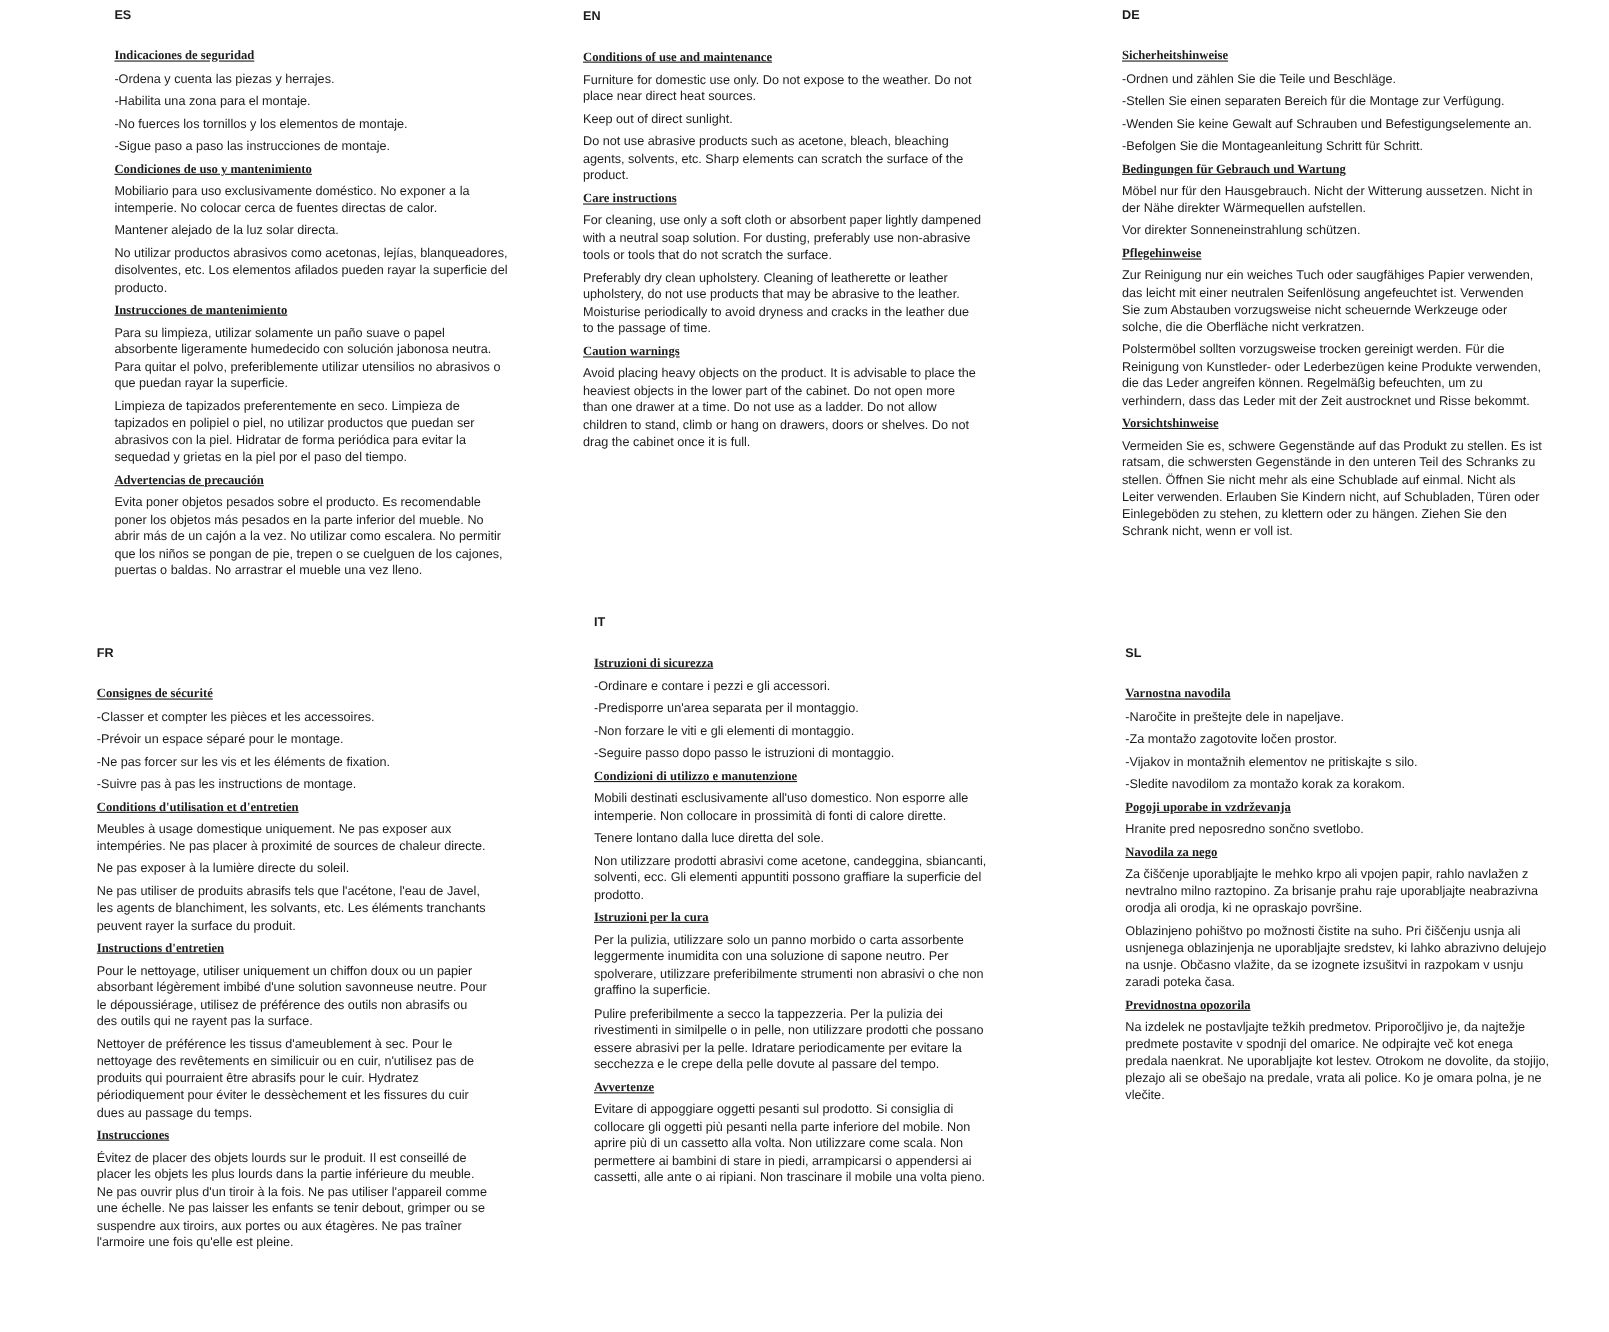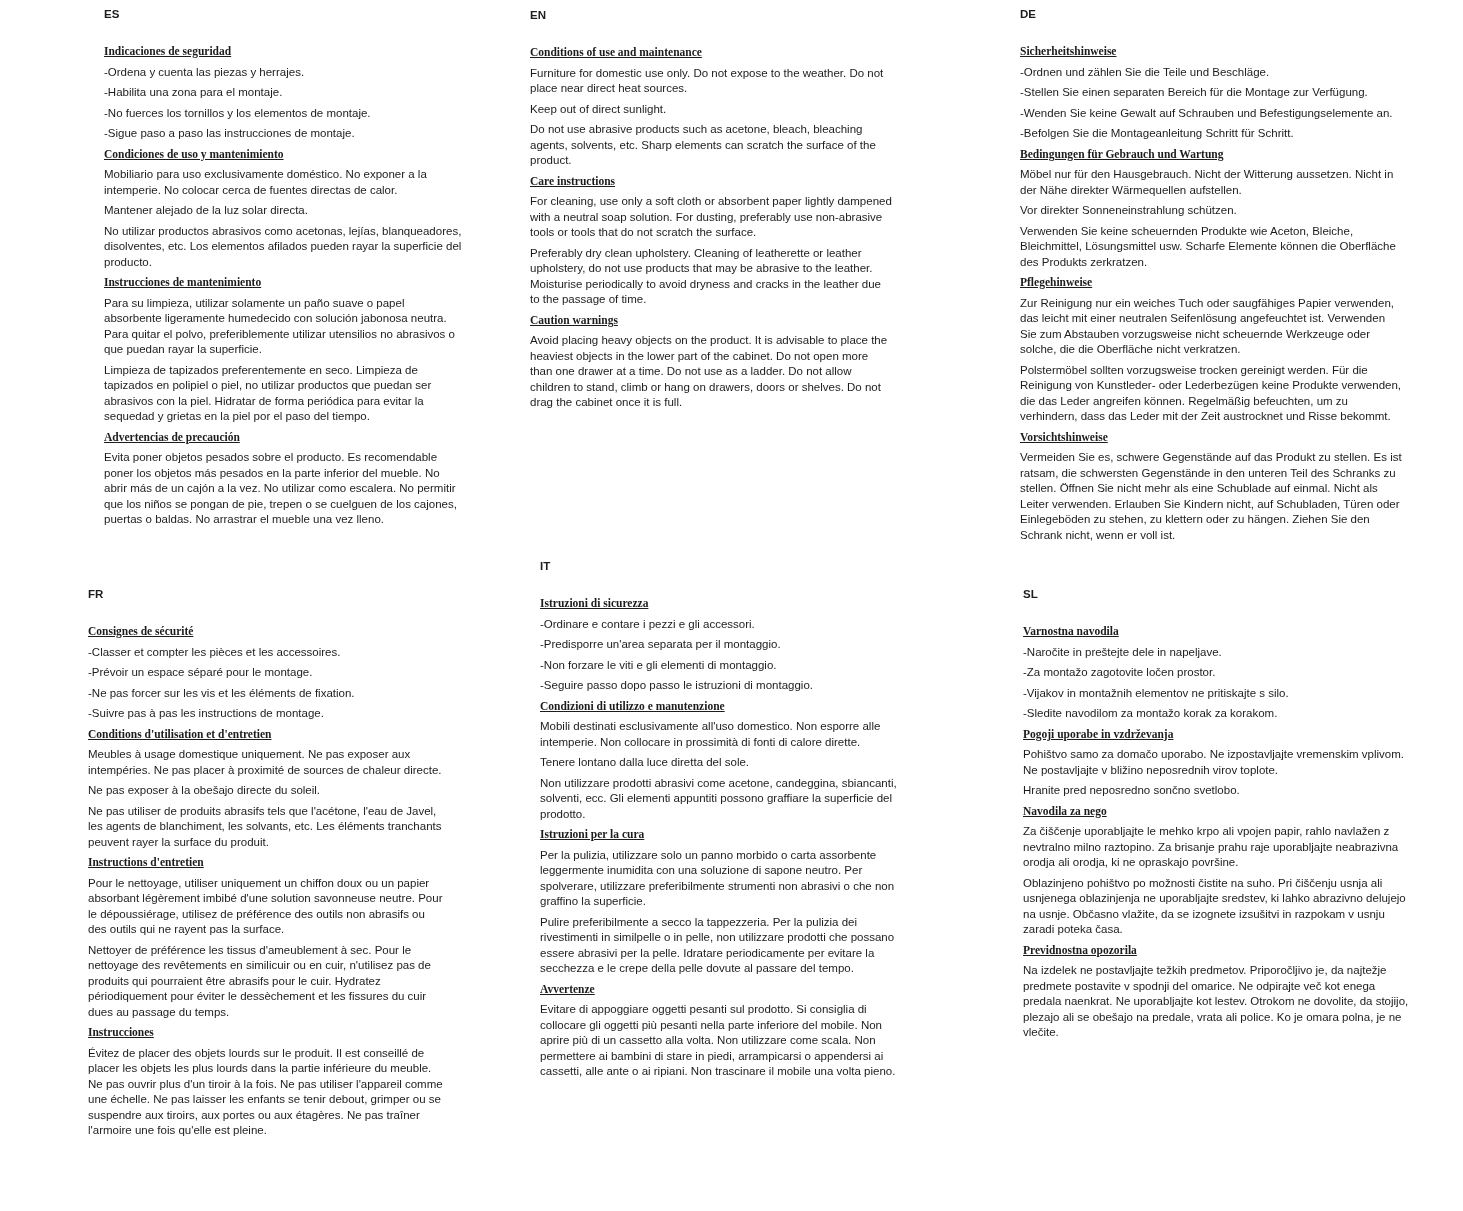--- a/index.html
+++ b/index.html
@@ -99,21 +99,20 @@
         <div class="section-heading">Sicherheitshinweise</div>
         <p class="para">-Ordnen und zählen Sie die Teile und Beschläge.</p>
         <p class="para">-Stellen Sie einen separaten Bereich für die Montage zur Verfügung.</p>
         <p class="para">-Wenden Sie keine Gewalt auf Schrauben und Befestigungselemente an.</p>
         <p class="para">-Befolgen Sie die Montageanleitung Schritt für Schritt.</p>
       </div>
       <div class="section">
         <div class="section-heading">Bedingungen für Gebrauch und Wartung</div>
         <p class="para">Möbel nur für den Hausgebrauch. Nicht der Witterung aussetzen. Nicht in der Nähe direkter Wärmequellen aufstellen.</p>
         <p class="para">Vor direkter Sonneneinstrahlung schützen.</p>
-        <p class="para">Verwenden Sie keine scheuernden Produkte wie Aceton, Bleiche, Bleichmittel, Lösungsmittel usw. Scharfe Elemente können die Oberfläche des Produkts zerkratzen.</p>
       </div>
       <div class="section">
         <div class="section-heading">Pflegehinweise</div>
         <p class="para">Zur Reinigung nur ein weiches Tuch oder saugfähiges Papier verwenden, das leicht mit einer neutralen Seifenlösung angefeuchtet ist. Verwenden Sie zum Abstauben vorzugsweise nicht scheuernde Werkzeuge oder solche, die die Oberfläche nicht verkratzen.</p>
         <p class="para">Polstermöbel sollten vorzugsweise trocken gereinigt werden. Für die Reinigung von Kunstleder- oder Lederbezügen keine Produkte verwenden, die das Leder angreifen können. Regelmäßig befeuchten, um zu verhindern, dass das Leder mit der Zeit austrocknet und Risse bekommt.</p>
       </div>
       <div class="section">
         <div class="section-heading">Vorsichtshinweise</div>
         <p class="para">Vermeiden Sie es, schwere Gegenstände auf das Produkt zu stellen. Es ist ratsam, die schwersten Gegenstände in den unteren Teil des Schranks zu stellen. Öffnen Sie nicht mehr als eine Schublade auf einmal. Nicht als Leiter verwenden. Erlauben Sie Kindern nicht, auf Schubladen, Türen oder Einlegeböden zu stehen, zu klettern oder zu hängen. Ziehen Sie den Schrank nicht, wenn er voll ist.</p>
       </div>
@@ -123,21 +122,21 @@
       <div class="section">
         <div class="section-heading">Consignes de sécurité</div>
         <p class="para">-Classer et compter les pièces et les accessoires.</p>
         <p class="para">-Prévoir un espace séparé pour le montage.</p>
         <p class="para">-Ne pas forcer sur les vis et les éléments de fixation.</p>
         <p class="para">-Suivre pas à pas les instructions de montage.</p>
       </div>
       <div class="section">
         <div class="section-heading">Conditions d'utilisation et d'entretien</div>
         <p class="para">Meubles à usage domestique uniquement. Ne pas exposer aux intempéries. Ne pas placer à proximité de sources de chaleur directe.</p>
-        <p class="para">Ne pas exposer à la obešajo directe du soleil.</p>
+        <p class="para">Ne pas exposer à la lumière directe du soleil.</p>
         <p class="para">Ne pas utiliser de produits abrasifs tels que l'acétone, l'eau de Javel, les agents de blanchiment, les solvants, etc. Les éléments tranchants peuvent rayer la surface du produit.</p>
       </div>
       <div class="section">
         <div class="section-heading">Instructions d'entretien</div>
         <p class="para">Pour le nettoyage, utiliser uniquement un chiffon doux ou un papier absorbant légèrement imbibé d'une solution savonneuse neutre. Pour le dépoussiérage, utilisez de préférence des outils non abrasifs ou des outils qui ne rayent pas la surface.</p>
         <p class="para">Nettoyer de préférence les tissus d'ameublement à sec. Pour le nettoyage des revêtements en similicuir ou en cuir, n'utilisez pas de produits qui pourraient être abrasifs pour le cuir. Hydratez périodiquement pour éviter le dessèchement et les fissures du cuir dues au passage du temps.</p>
       </div>
       <div class="section">
         <div class="section-heading">Instrucciones</div>
         <p class="para">Évitez de placer des objets lourds sur le produit. Il est conseillé de placer les objets les plus lourds dans la partie inférieure du meuble. Ne pas ouvrir plus d'un tiroir à la fois. Ne pas utiliser l'appareil comme une échelle. Ne pas laisser les enfants se tenir debout, grimper ou se suspendre aux tiroirs, aux portes ou aux étagères. Ne pas traîner l'armoire une fois qu'elle est pleine.</p>
@@ -172,21 +171,20 @@
       <div class="lang-code">SL</div>
       <div class="section">
         <div class="section-heading">Varnostna navodila</div>
         <p class="para">-Naročite in preštejte dele in napeljave.</p>
         <p class="para">-Za montažo zagotovite ločen prostor.</p>
         <p class="para">-Vijakov in montažnih elementov ne pritiskajte s silo.</p>
         <p class="para">-Sledite navodilom za montažo korak za korakom.</p>
       </div>
       <div class="section">
         <div class="section-heading">Pogoji uporabe in vzdrževanja</div>
-        <p class="para">Pohištvo samo za domačo uporabo. Ne izpostavljajte vremenskim vplivom. Ne postavljajte v bližino neposrednih virov toplote.</p>
         <p class="para">Hranite pred neposredno sončno svetlobo.</p>
       </div>
       <div class="section">
         <div class="section-heading">Navodila za nego</div>
         <p class="para">Za čiščenje uporabljajte le mehko krpo ali vpojen papir, rahlo navlažen z nevtralno milno raztopino. Za brisanje prahu raje uporabljajte neabrazivna orodja ali orodja, ki ne opraskajo površine.</p>
         <p class="para">Oblazinjeno pohištvo po možnosti čistite na suho. Pri čiščenju usnja ali usnjenega oblazinjenja ne uporabljajte sredstev, ki lahko abrazivno delujejo na usnje. Občasno vlažite, da se izognete izsušitvi in razpokam v usnju zaradi poteka časa.</p>
       </div>
       <div class="section">
         <div class="section-heading">Previdnostna opozorila</div>
         <p class="para">Na izdelek ne postavljajte težkih predmetov. Priporočljivo je, da najtežje predmete postavite v spodnji del omarice. Ne odpirajte več kot enega predala naenkrat. Ne uporabljajte kot lestev. Otrokom ne dovolite, da stojijo, plezajo ali se obešajo na predale, vrata ali police. Ko je omara polna, je ne vlečite.</p>

